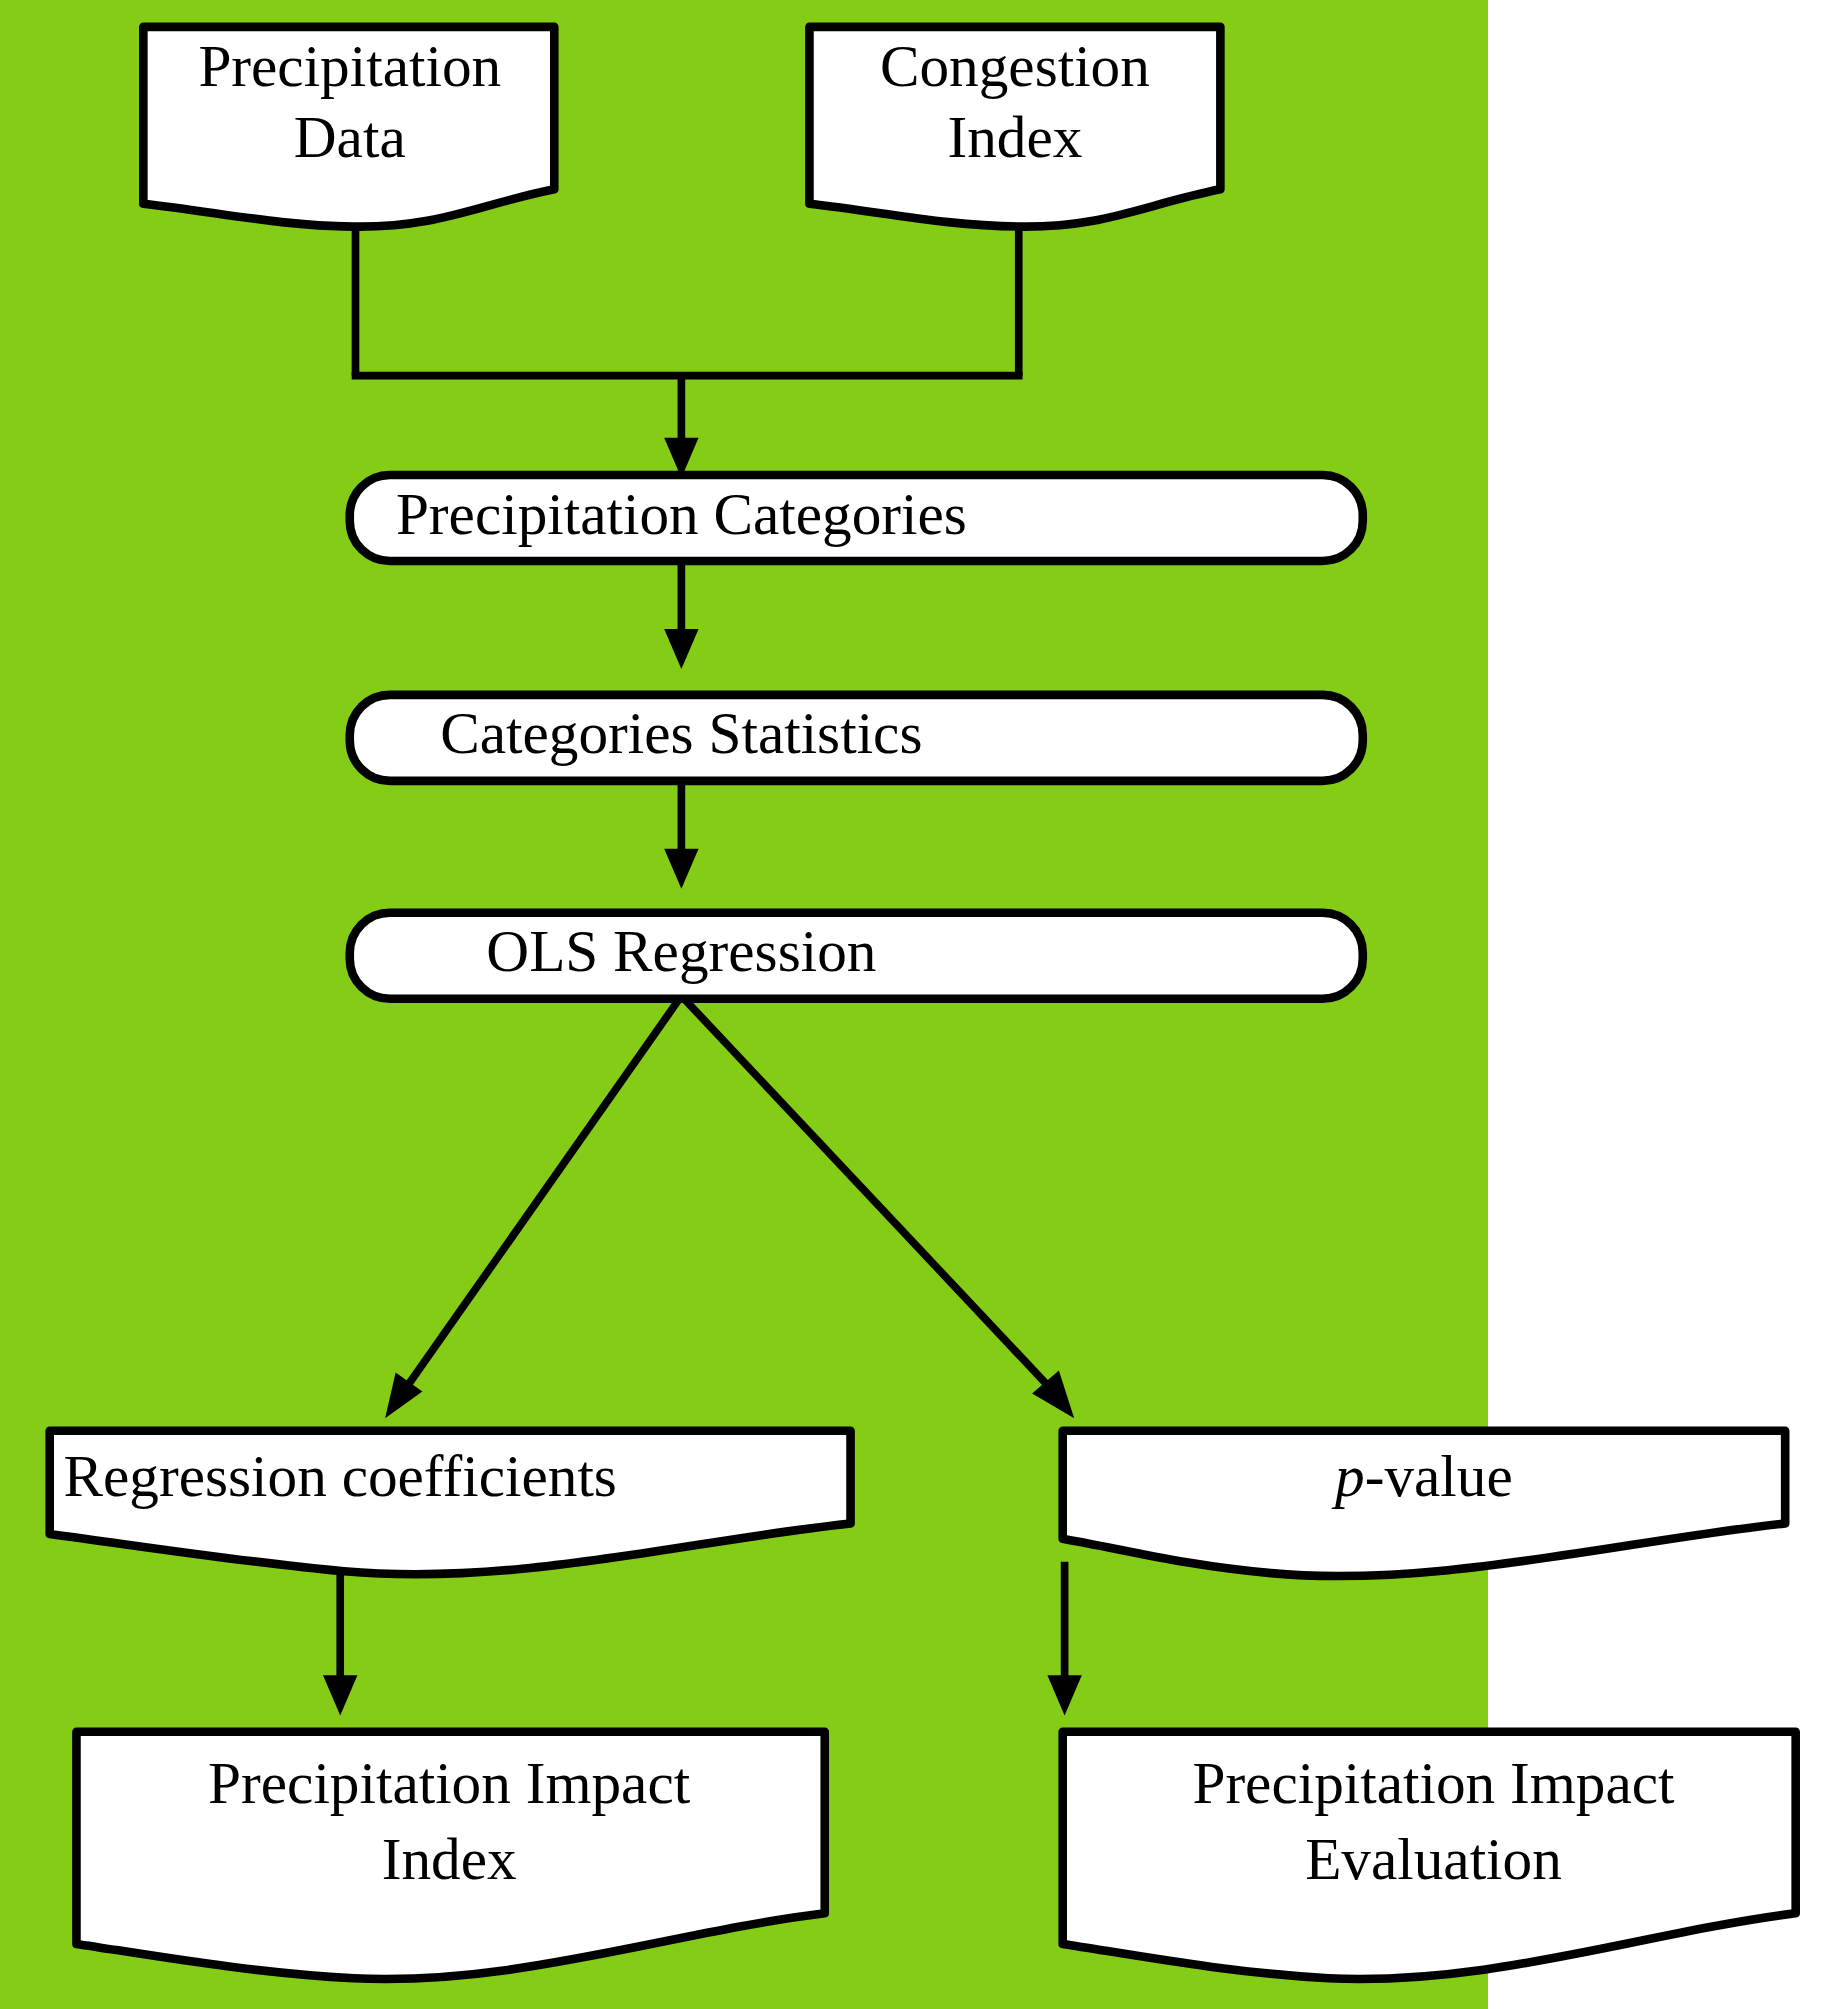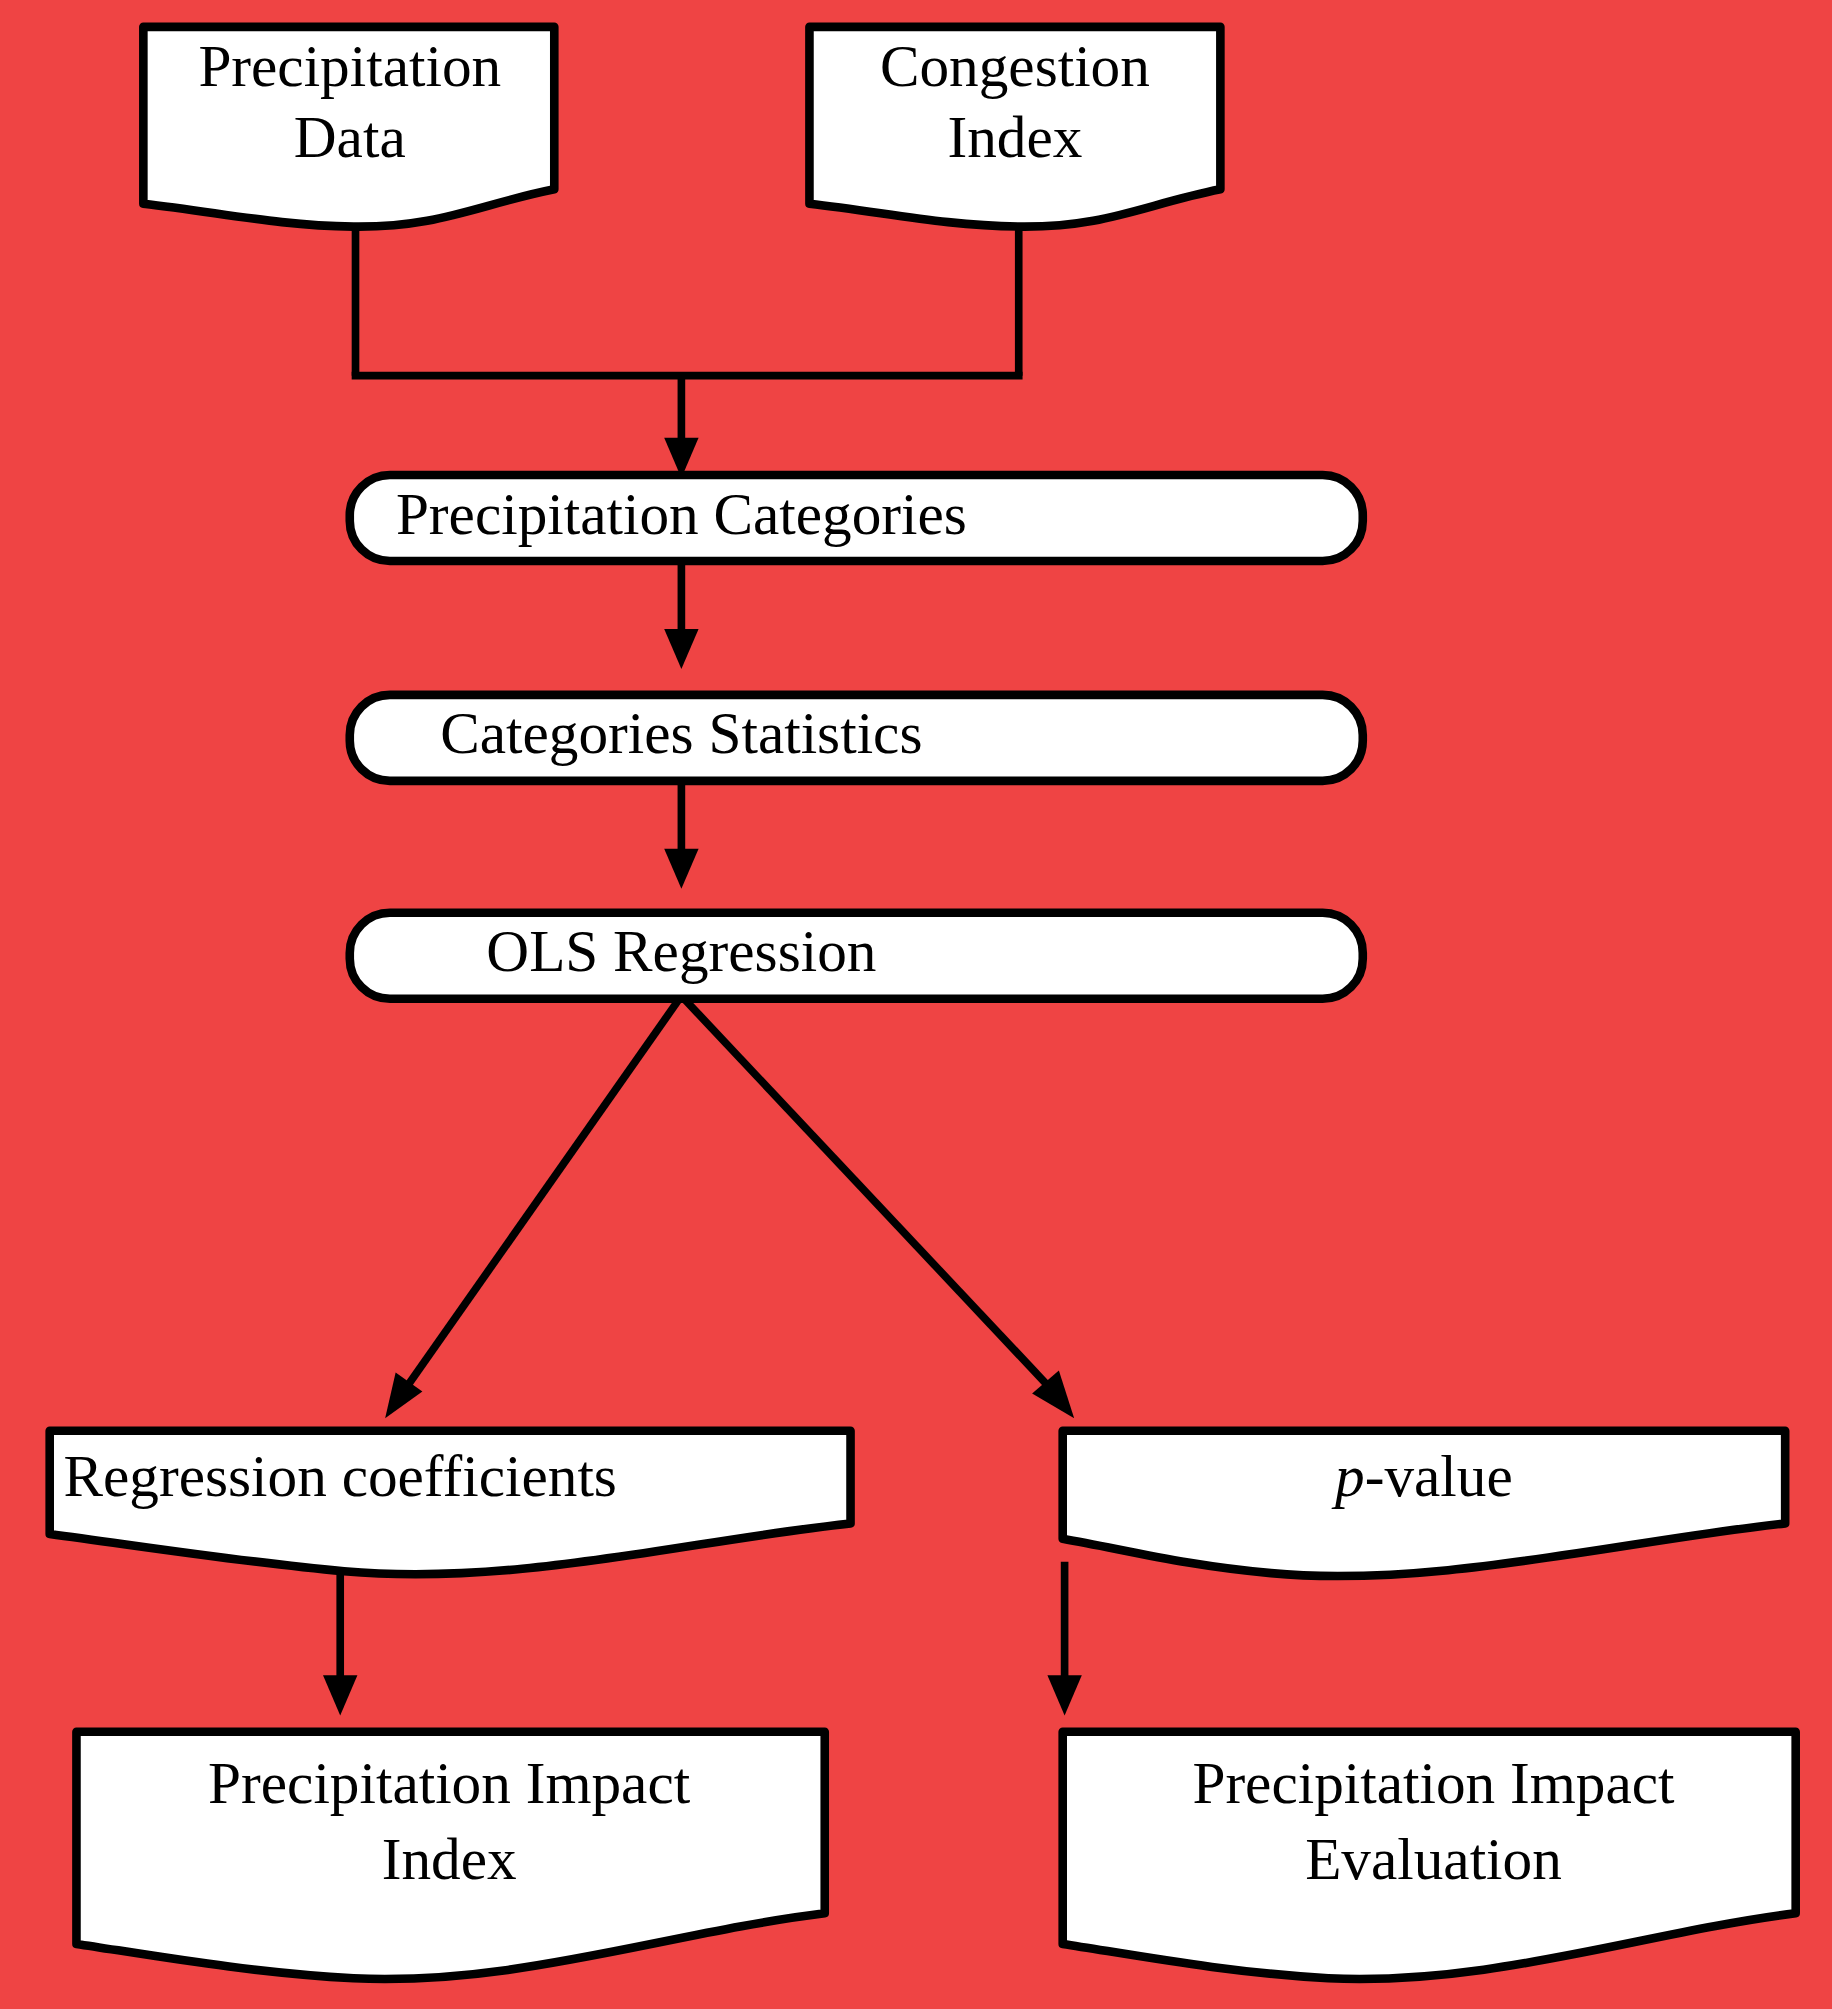--- a/index.html
+++ b/index.html
@@ -8,23 +8,23 @@
     background: #ffffff;
   }
   body {
     width: 1832px;
     height: 2009px;
     font-family: "Liberation Serif", "DejaVu Serif", serif;
     overflow: hidden;
   }
   #flowchart-root {
     position: relative;
-    width: 1832px;
+    width: 1488px;
     height: 2009px;
-    background: #ef4444;
+    background: #84cc16;
     text-decoration: underline;
   }
   svg.chart-svg {
     display: block;
     width: 1832px;
     height: 2009px;
   }
   .node-shape {
     fill: #ffffff;
     stroke: #000000;

